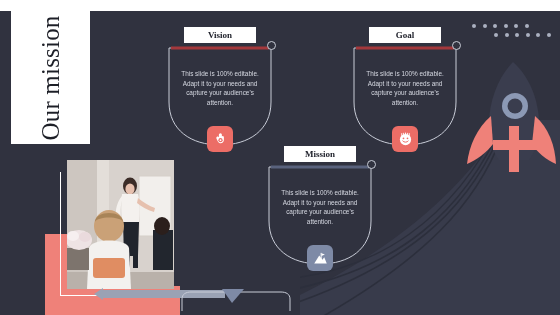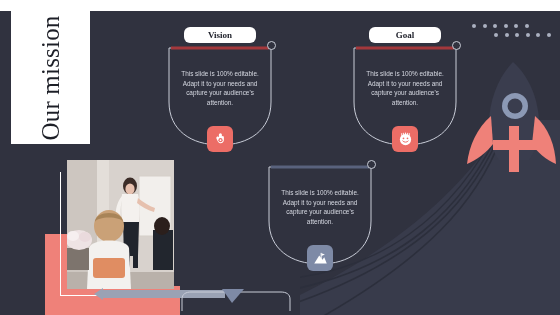--- a/index.html
+++ b/index.html
@@ -65,21 +65,21 @@
   }
   
   .card{position:absolute;}
   .card-shield{position:absolute;left:0;top:17px;}
   .card-label{
     position:absolute;top:0;left:50%;transform:translateX(-50%);
     background:#ffffff;
     width:72px;height:16px;
     display:flex;align-items:center;justify-content:center;
     font-family:"Liberation Serif", serif;
-    font-size:9px;font-weight:bold;color:#22242e;border-radius:6px;
+    font-size:9px;font-weight:bold;color:#22242e;
   }
   .card-body{
     position:absolute;left:10px;top:42px;width:94px;
     text-align:center;
     font-size:6.4px;line-height:9.5px;color:#d6d9e2;
   }
   .card-icon{
     position:absolute;left:50%;transform:translateX(-50%);
     width:26px;height:26px;border-radius:6px;
     display:flex;align-items:center;justify-content:center;
@@ -219,20 +219,21 @@
       </svg>
     </div>
   </div>
 
   <div class="card" style="left:263px;top:146px;width:114px;height:125px;">
     <svg class="card-shield" width="114" height="108" viewBox="0 0 114 108">
       <path d="M6 4 L108 4 L108 58 C108 86 86 101 57 101 C28 101 6 86 6 58 Z" fill="none" stroke="#c9cdd8" stroke-width="1"></path>
       <path d="M8 4 L106 4" stroke="#59627d" stroke-width="3.2"></path>
     </svg>
     <div class="node-dot" style="left:104px;top:14px;"></div>
+    <div class="card-label">Mission</div>
     <div class="card-body">This slide is 100% editable. Adapt it to your needs and capture your audience's attention.</div>
     <div class="card-icon blue" style="top:99px;">
       <svg width="15" height="15" viewBox="0 0 24 24" fill="#ffffff">
         <path d="M2 20 L10 7 L15 14 L18 10 L22 20 Z"></path>
         <path d="M13 3 L13 13" stroke="#ffffff" stroke-width="1.6"></path>
         <path d="M13.6 3.4 L19 5.6 L13.6 8 Z"></path>
       </svg>
     </div>
   </div>
 

